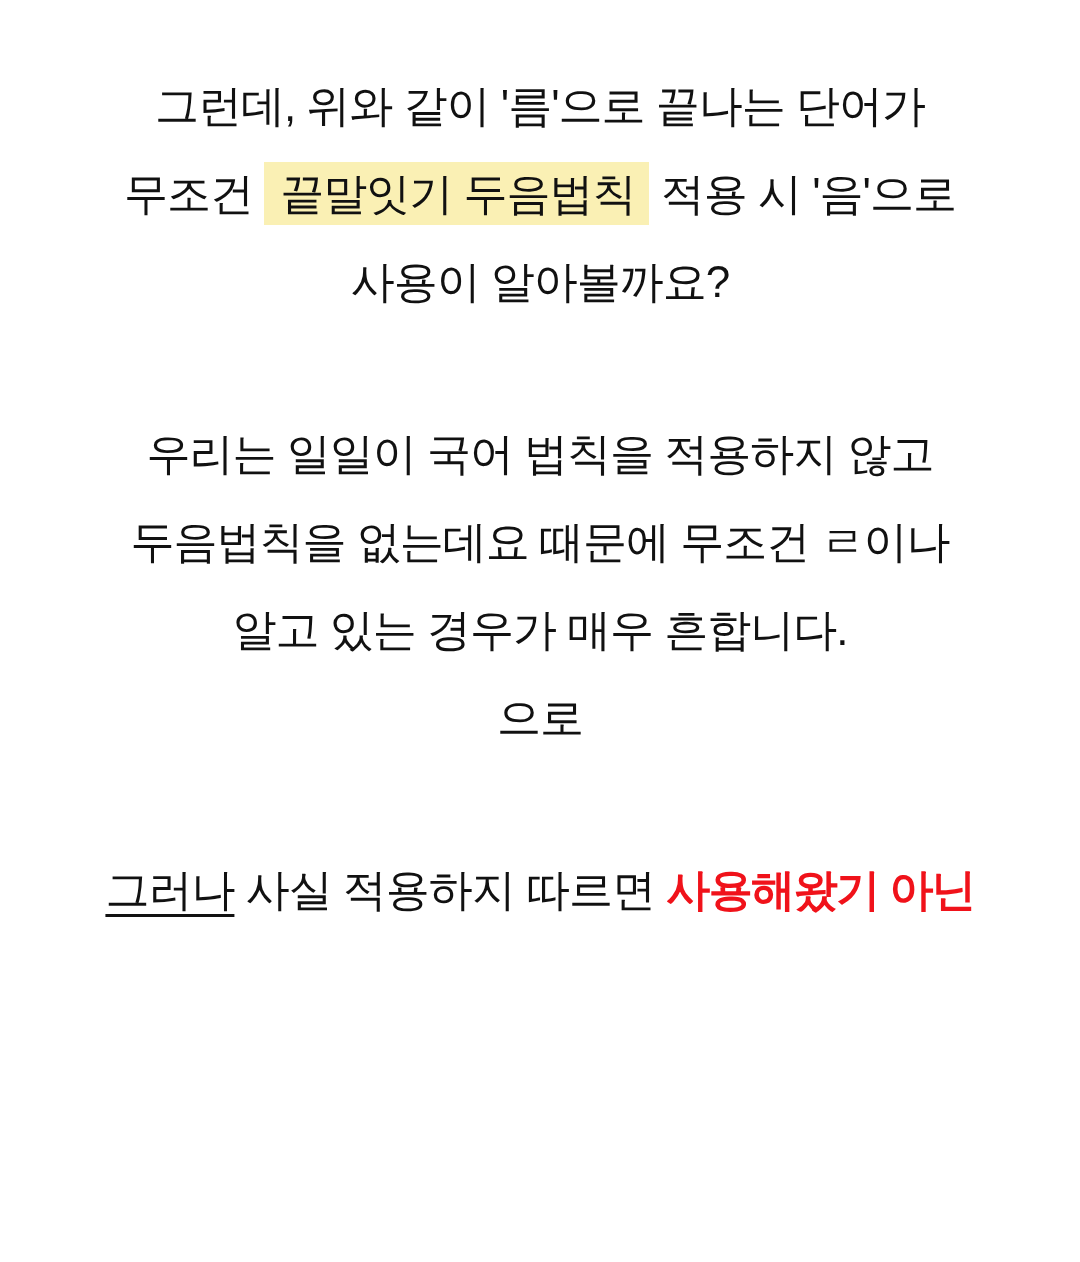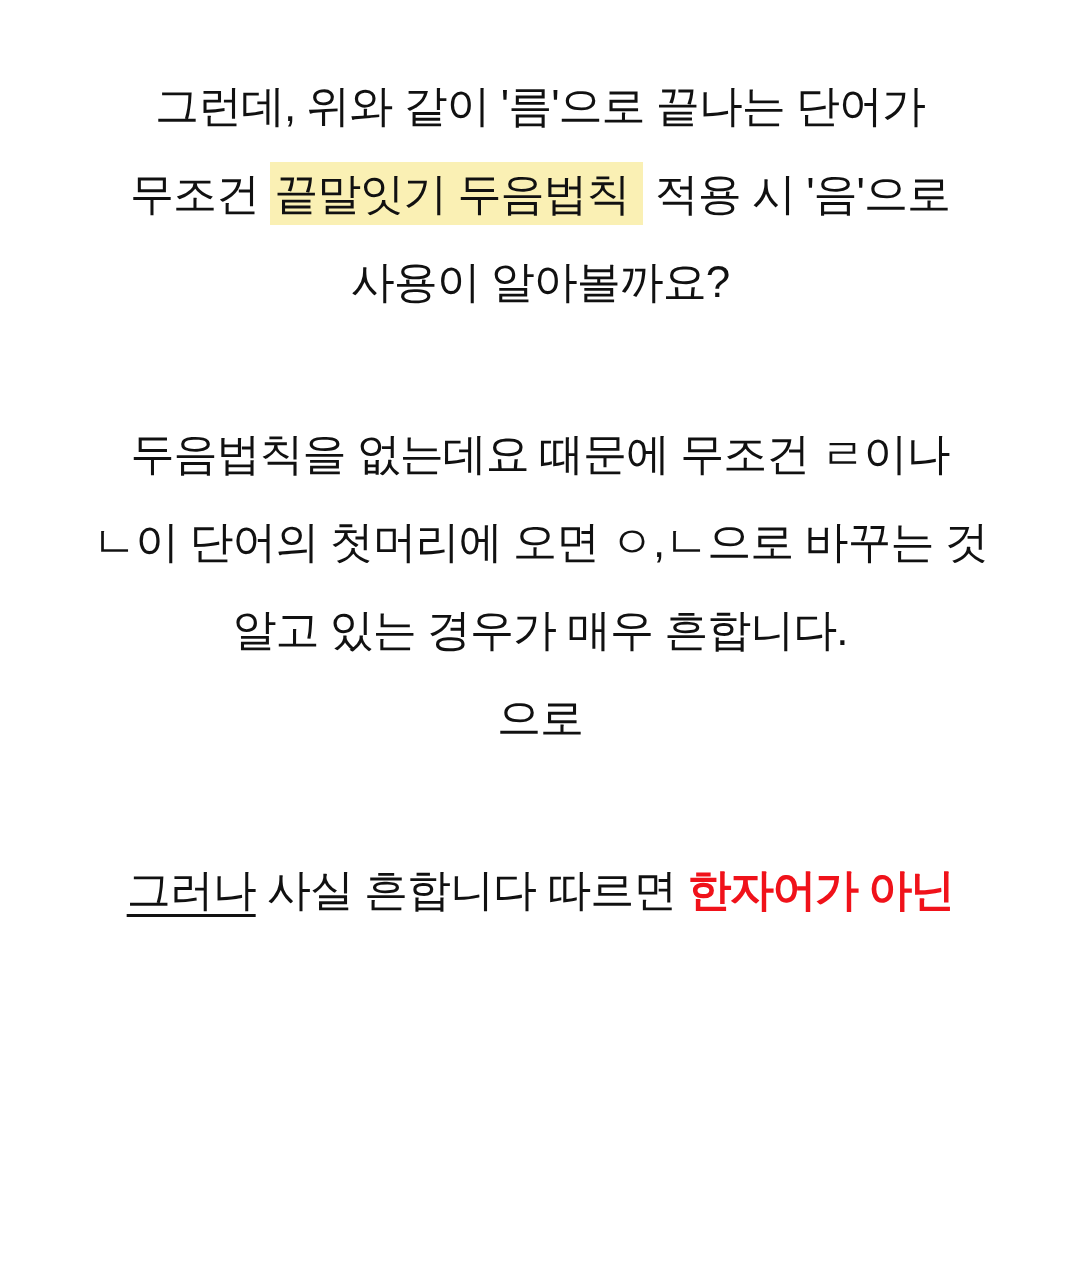--- a/index.html
+++ b/index.html
@@ -32,21 +32,21 @@
     margin-bottom: 0;
   }
   .text-line {
     white-space: nowrap;
   }
   .seg-normal {
     color: var(--text-color, #111111);
   }
   .seg-highlight {
     background: var(--highlight-bg, #faf0b4);
-    padding: 7px 14px 7px 4px;
+    padding: 7px 14px 7px 16px;
   }
   .seg-underline {
     text-decoration: underline;
     text-decoration-thickness: 3px;
     text-underline-offset: 9px;
     text-align: right;
   }
   .seg-red {
     color: var(--red-color, #f0121a);
     font-weight: 700;
@@ -56,21 +56,21 @@
 </head>
 <body style="background: rgb(255, 255, 255);">
 
 <div class="post-body" id="post-body">
     <div class="paragraph">
       <div class="text-line"><span class="seg-normal">그런데, 위와 같이 '름'으로 끝나는 단어가</span></div>
       <div class="text-line"><span class="seg-normal">무조건 </span><span class="seg-highlight">끝말잇기 두음법칙</span><span class="seg-normal"> 적용 시 '음'으로</span></div>
       <div class="text-line"><span class="seg-normal">사용이 알아볼까요?</span></div>
     </div>
     <div class="paragraph">
+      <div class="text-line"><span class="seg-normal">우리는 일일이 국어 법칙을 적용하지 않고</span></div>
       <div class="text-line"><span class="seg-normal">두음법칙을 없는데요 때문에 무조건 ㄹ이나</span></div>
-      <div class="text-line"><span class="seg-normal">ㄴ이 단어의 첫머리에 오면 ㅇ,ㄴ으로 바꾸는 것</span></div>
       <div class="text-line"><span class="seg-normal">알고 있는 경우가 매우 흔합니다.</span></div>
       <div class="text-line"><span class="seg-normal">으로</span></div>
     </div>
     <div class="paragraph">
-      <div class="text-line"><span class="seg-underline">그러나</span><span class="seg-normal"> 사실 흔합니다 따르면 </span><span class="seg-red">한자어가 아닌</span></div>
+      <div class="text-line"><span class="seg-underline">그러나</span><span class="seg-normal"> 사실 적용하지 따르면 </span><span class="seg-red">사용해왔기 아닌</span></div>
     </div>
   </div>
 
 </body></html>

